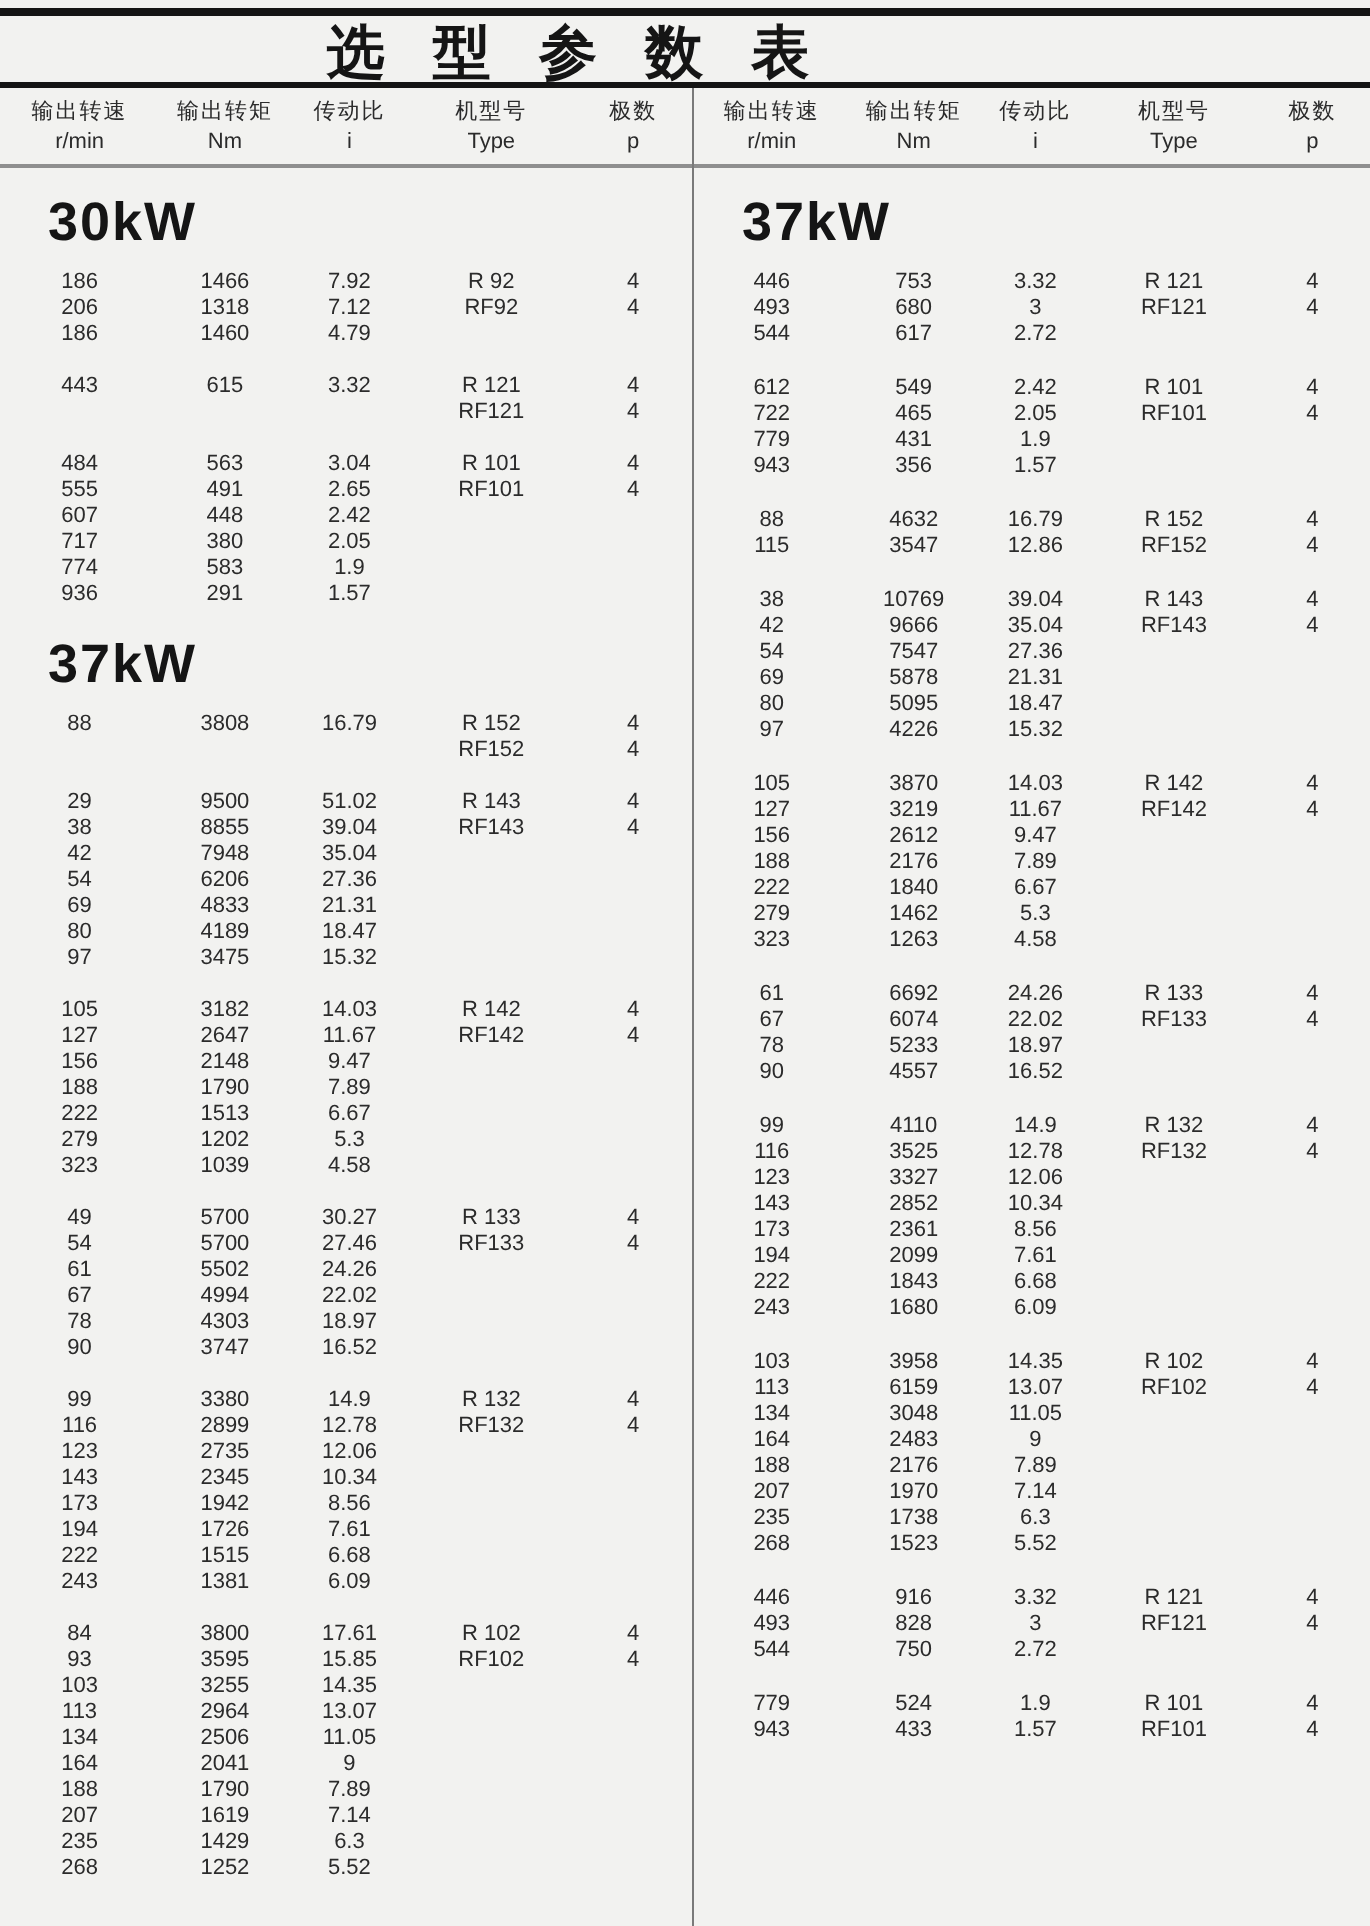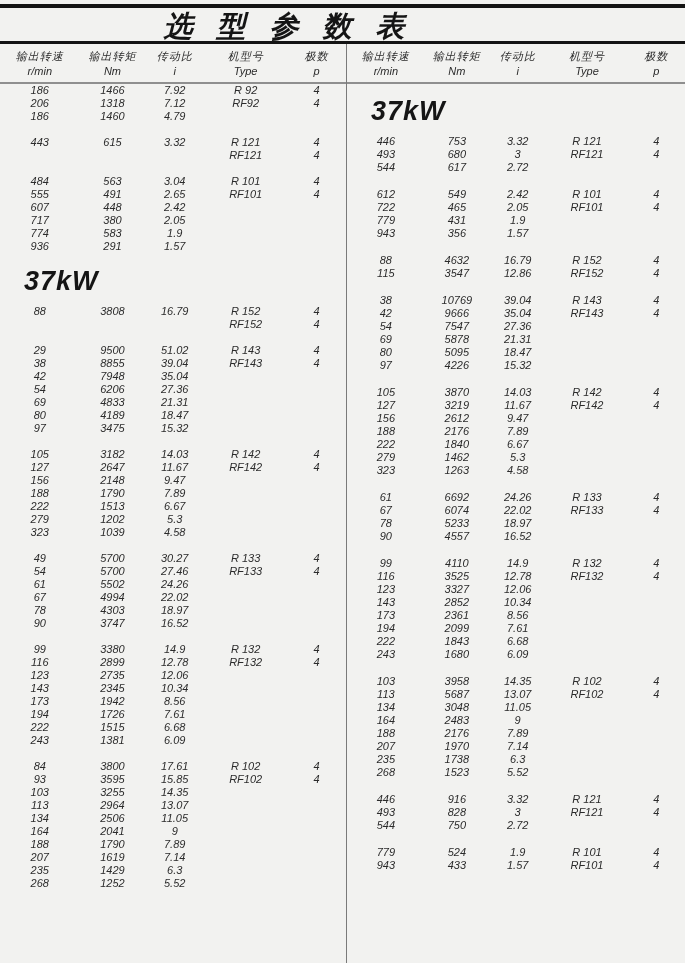--- a/index.html
+++ b/index.html
@@ -3,21 +3,21 @@
 <meta charset="utf-8">
 <style>
   html, body { margin:0; padding:0; }
   body {
     width:685px; height:963px;
     background:#f2f2f0;
     font-family:"Liberation Sans","DejaVu Sans",sans-serif;
     color:#2b2b2b;
     overflow:hidden;
   }
-  .page { position:relative; width:576px; height:963px;font-style:italic; }
+  .page { position:relative; width:576px; height:963px; }
   .top-rule {
     position:absolute; top:4px; left:0; width:685px; height:4px; background:#141414;
   }
   .doc-title {
     position:absolute; top:7px; left:0; width:100%;
     text-align:center; font-size:29px; font-weight:bold;
     letter-spacing:8px; color:#151515; white-space:nowrap;
   }
   .title-rule {
     position:absolute; top:41px; left:0; width:685px; height:3px; background:#141414;
@@ -78,20 +78,21 @@
           <span class="unit">Type</span>
         </div>
         <div class="hcell c4">
           <span class="lab">极数</span>
           <span class="unit">p</span>
         </div>
       </div>
       <div class="header-rule"></div>
       <div class="sections">
           <div class="section">
+            <div class="power">30kW</div>
             <div class="group">
               <div class="row">
                 <span class="cell c0">186</span>
                 <span class="cell c1">1466</span>
                 <span class="cell c2">7.92</span>
                 <span class="cell c3">R 92</span>
                 <span class="cell c4">4</span>
               </div>
               <div class="row">
                 <span class="cell c0">206</span>
@@ -751,21 +752,21 @@
             <div class="group">
               <div class="row">
                 <span class="cell c0">103</span>
                 <span class="cell c1">3958</span>
                 <span class="cell c2">14.35</span>
                 <span class="cell c3">R 102</span>
                 <span class="cell c4">4</span>
               </div>
               <div class="row">
                 <span class="cell c0">113</span>
-                <span class="cell c1">5687</span>
+                <span class="cell c1">6159</span>
                 <span class="cell c2">13.07</span>
                 <span class="cell c3">RF102</span>
                 <span class="cell c4">4</span>
               </div>
               <div class="row">
                 <span class="cell c0">134</span>
                 <span class="cell c1">3048</span>
                 <span class="cell c2">11.05</span>
                 <span class="cell c3"></span>
                 <span class="cell c4"></span>

